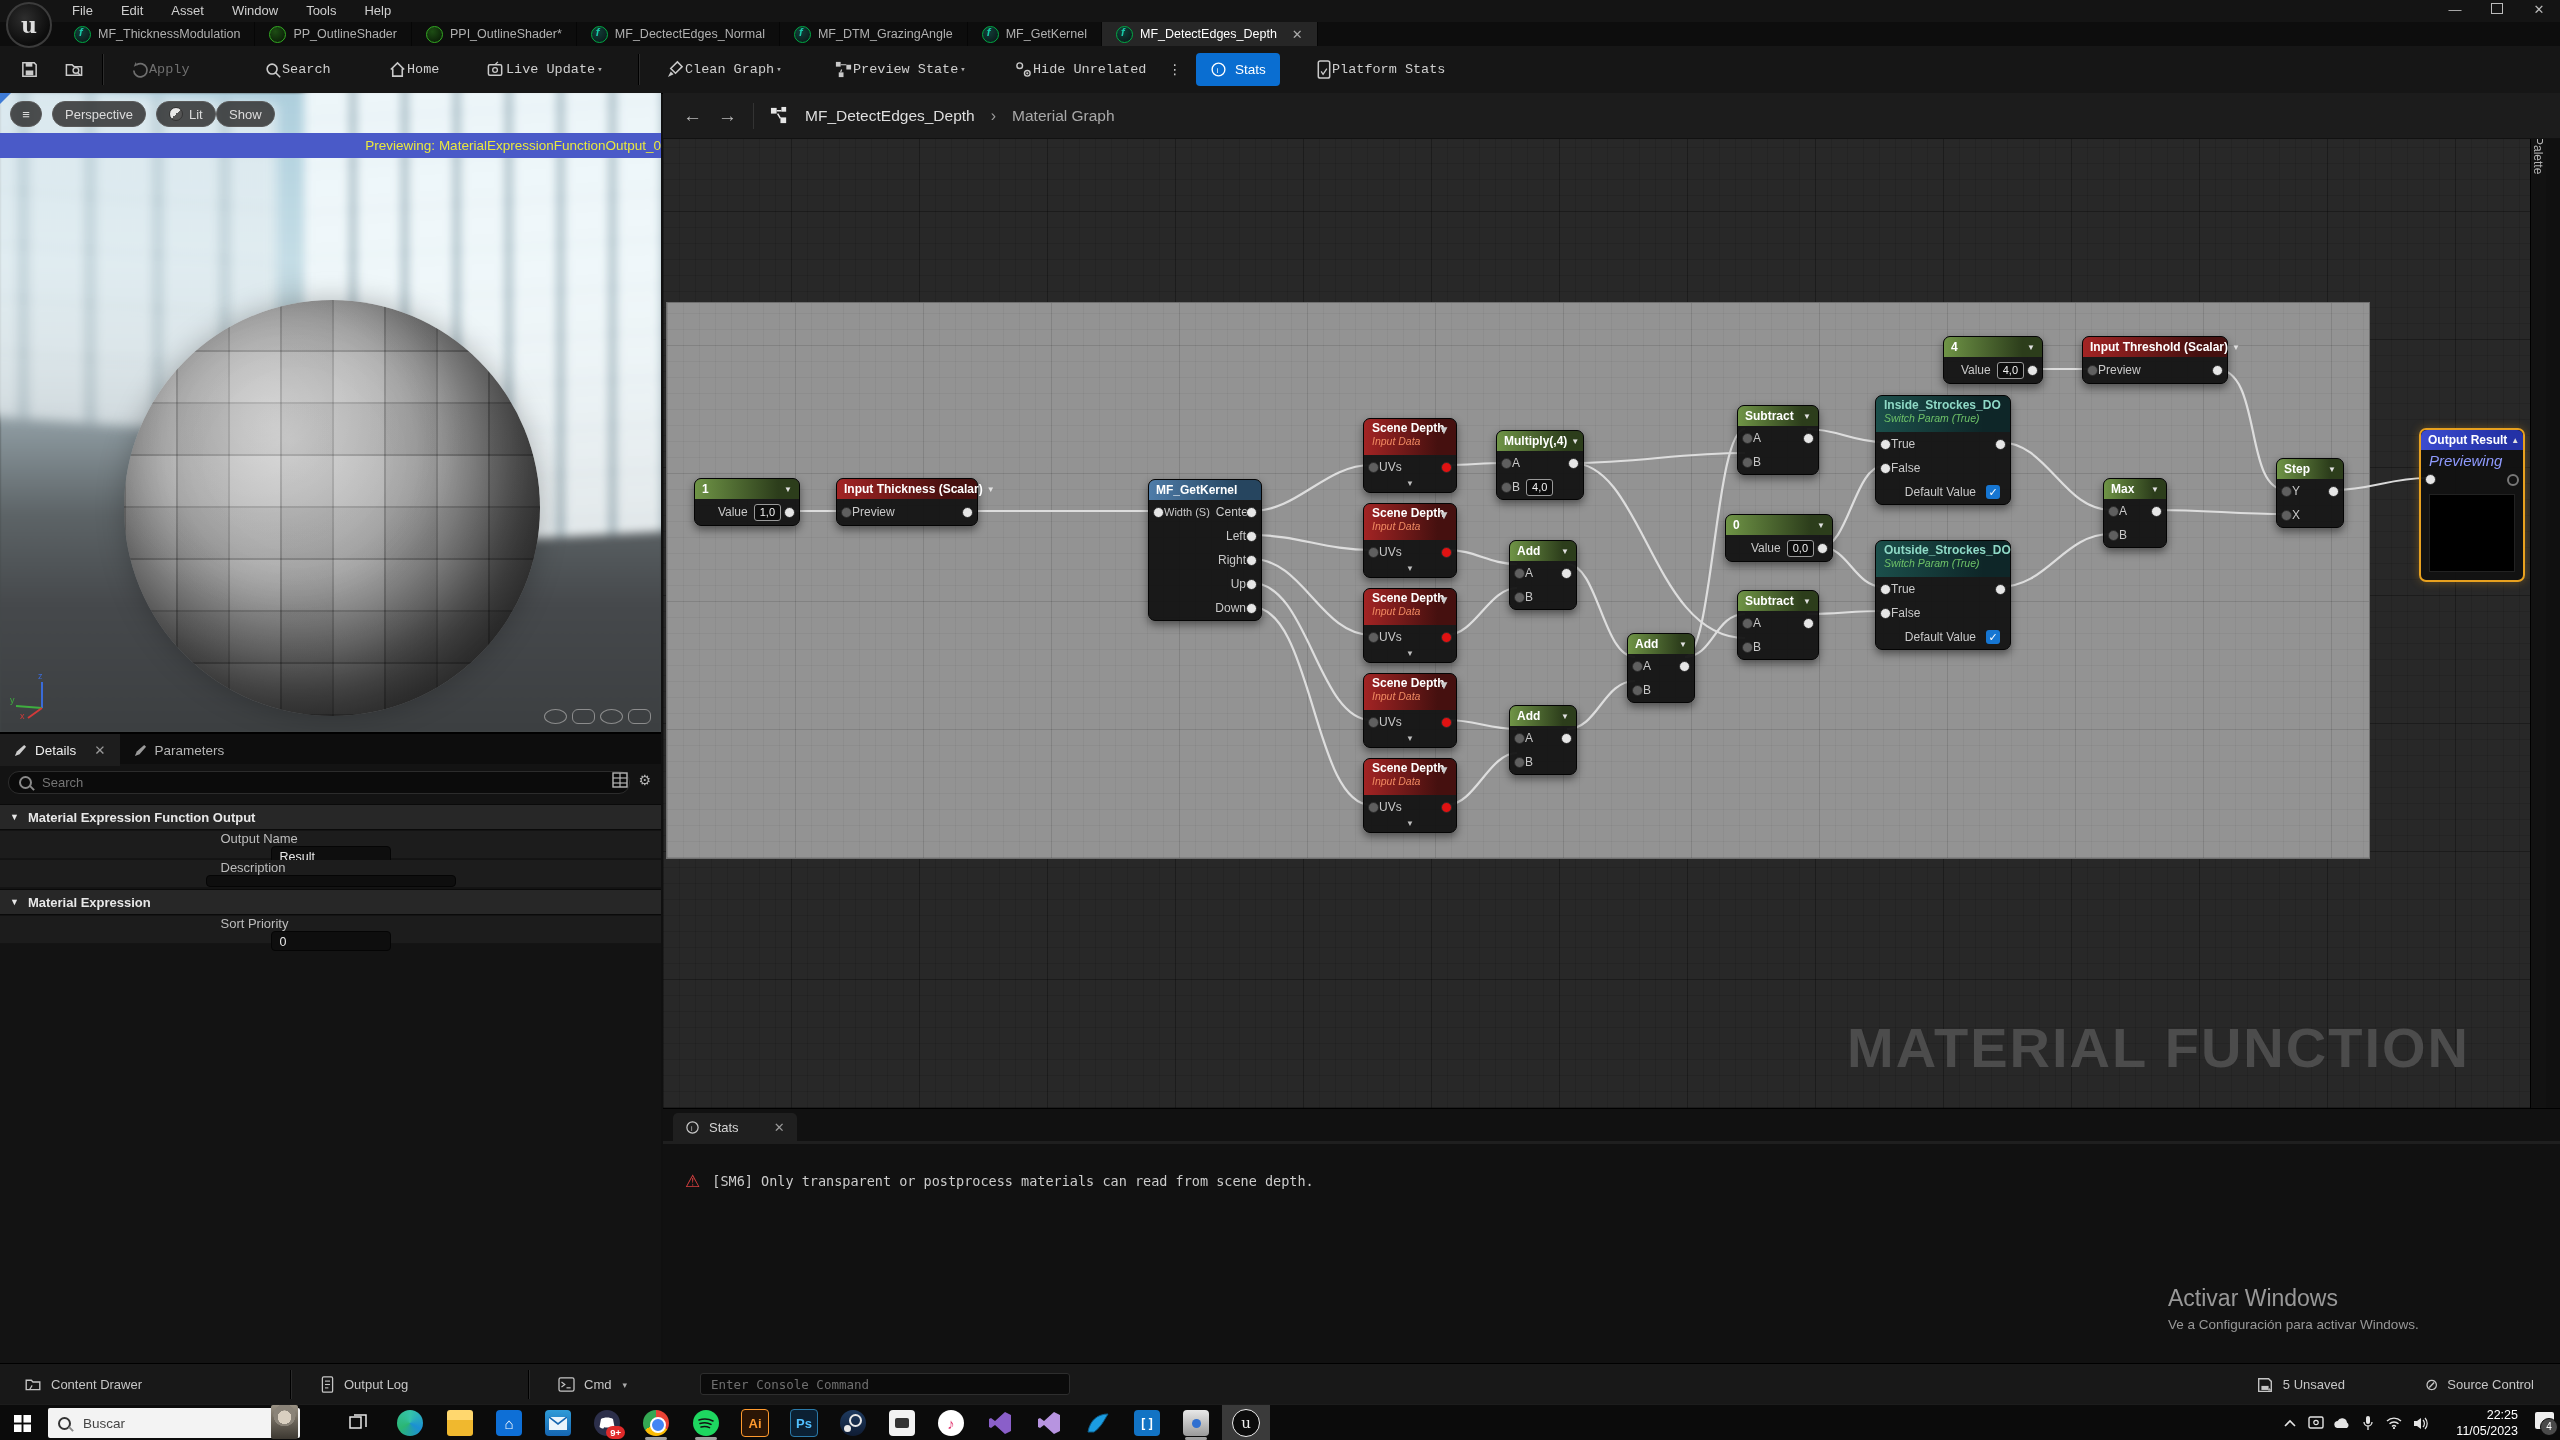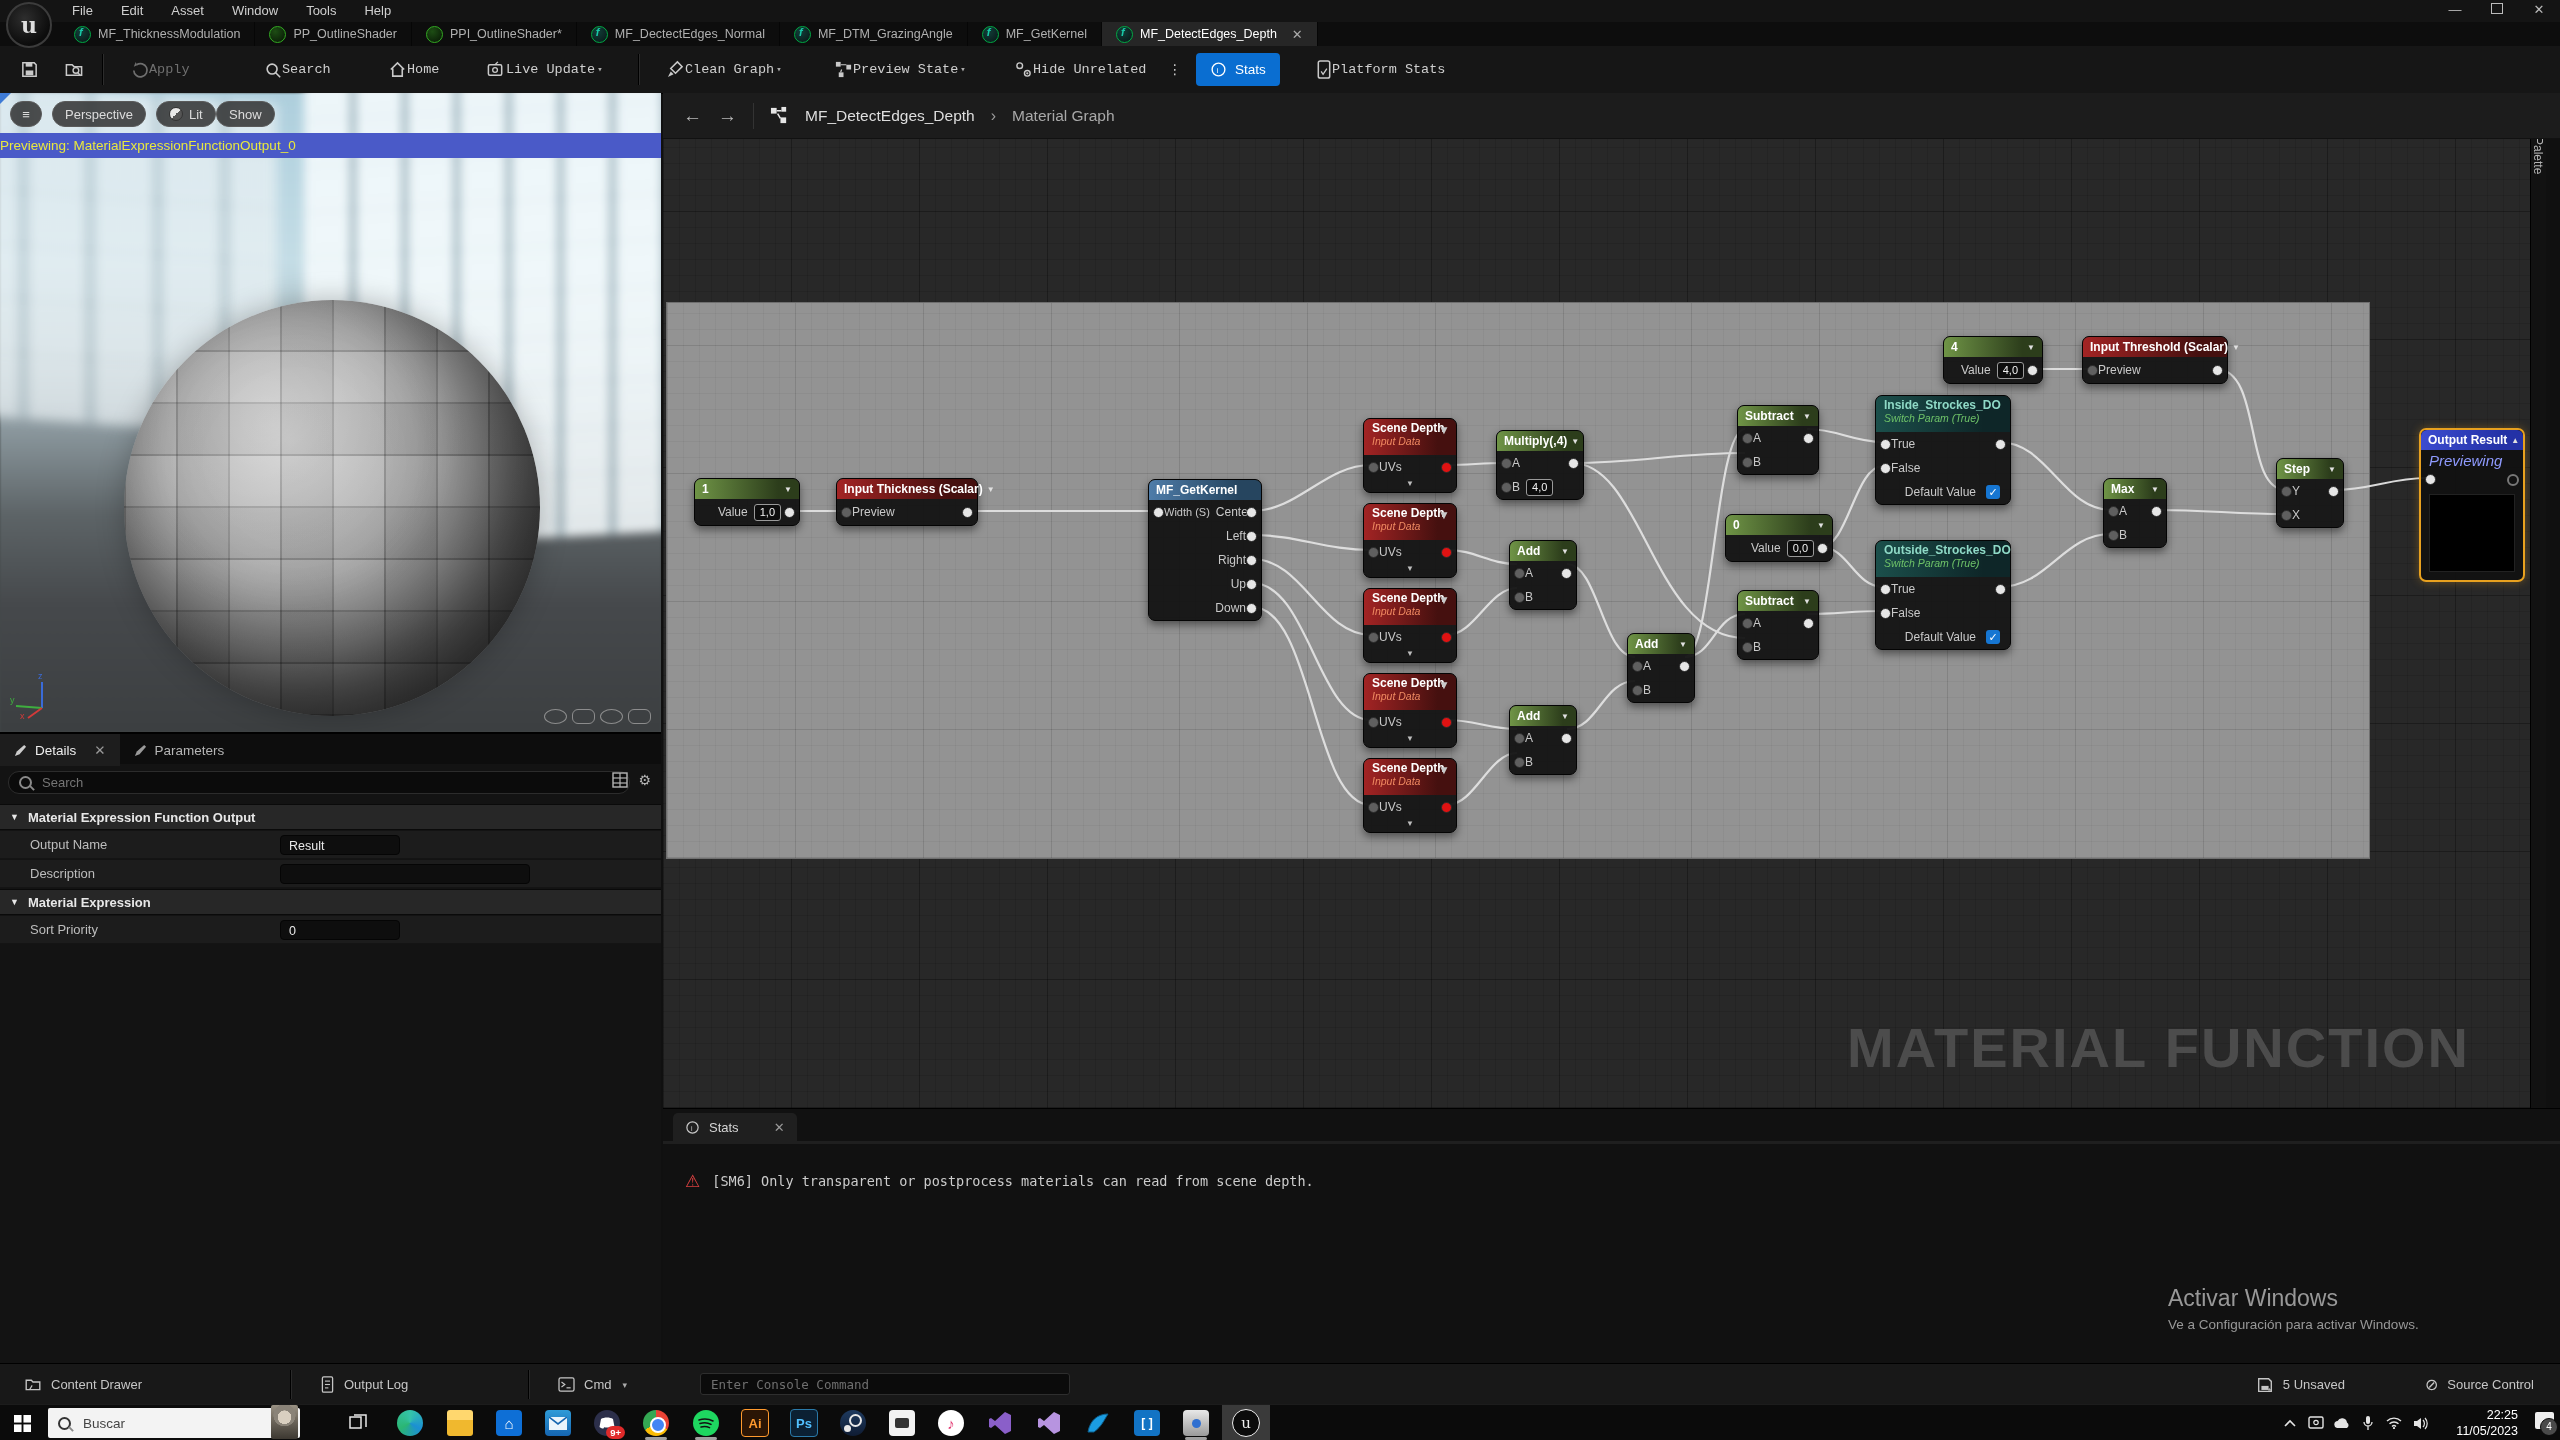--- a/index.html
+++ b/index.html
@@ -44,38 +44,38 @@
   #sphere{position:absolute;left:124px;top:207px;width:416px;height:416px;border-radius:50%;
     background:
       radial-gradient(circle at 36% 30%,rgba(255,255,255,.30),rgba(255,255,255,0) 48%),
       repeating-linear-gradient(0deg,rgba(0,0,0,.20) 0 2px,rgba(0,0,0,0) 2px 52px),
       repeating-linear-gradient(90deg,rgba(0,0,0,.20) 0 2px,rgba(0,0,0,0) 2px 52px),
       repeating-linear-gradient(0deg,rgba(0,0,0,0) 0 52px,rgba(0,0,0,.07) 52px 104px),
       repeating-linear-gradient(90deg,rgba(0,0,0,0) 0 52px,rgba(0,0,0,.07) 52px 104px),
       radial-gradient(circle at 40% 34%,#cbcbcb 0%,#ababab 34%,#838383 58%,#565656 80%,#323232 100%);
     box-shadow:inset -34px -48px 90px rgba(0,0,0,.55), 0 0 28px rgba(0,0,0,.25);}
   #vp-banner{position:absolute;left:0;top:40px;width:661px;height:25px;background:#4a5ac8;color:#e9e83e;
-    text-align:left;line-height:25px;font-size:13.5px;}
+    text-align:right;line-height:25px;font-size:13.5px;}
   .vp-pill{position:absolute;top:8px;height:24px;background:rgba(42,42,42,.82);border:1px solid #5a5a5a;border-radius:13px;
     color:#dcdcdc;font-size:13px;display:flex;align-items:center;gap:6px;padding:0 12px;}
   .litdot{width:12px;height:12px;border-radius:50%;background:linear-gradient(135deg,#e8e8e8 50%,#555 50%);border:1px solid #333;}
   .vpcorner{position:absolute;left:0;top:0;width:0;height:0;border-top:11px solid #3e7bd6;border-right:11px solid transparent;z-index:5;}
   .vc{width:21px;height:13px;border:1.5px solid #9a9a9a;border-radius:6px;margin-left:5px;opacity:.85;}
   .vc.dot{border-radius:50%/50%;}
   
   #details{position:absolute;left:0;top:732px;width:661px;height:631px;background:#131313;border-top:2px solid #000;}
   .dtabs{display:flex;height:30px;background:#0d0d0d;}
   .dtab{display:flex;align-items:center;gap:8px;padding:16px 14px;font-size:13.5px;color:#b5b5b5;}
   .dtab.active{background:#1d1d1d;color:#eee;}
   .dsearch{position:absolute;left:8px;top:37px;width:600px;height:21px;background:#0b0b0b;border:1px solid #2c2c2c;border-radius:11px;
     display:flex;align-items:center;gap:8px;padding:0 10px;}
   .dsearch input{flex:1;background:transparent;border:0;outline:0;color:#ddd;font-size:13px;font-family:"Liberation Sans",sans-serif;}
   .dsec{position:absolute;left:0;width:661px;height:26px;background:#272727;border-top:1px solid #0a0a0a;border-bottom:1px solid #0a0a0a;
     display:flex;align-items:center;gap:9px;padding-left:10px;font-weight:bold;color:#e8e8e8;font-size:13px;box-sizing:border-box;}
-  .drow{position:absolute;left:0;width:661px;height:28px;display:flex;align-items:center;background:#1c1c1c;border-bottom:1px solid #141414;box-sizing:border-box;}
+  .drow{position:absolute;left:0;width:661px;height:28px;display:flex;align-items:center;background:#1c1c1c;border-bottom:1px solid #141414;box-sizing:border-box;flex-direction:column;}
   .drow .lbl{width:250px;padding-left:30px;color:#bdbdbd;font-size:13px;}
   .vbox2{height:20px;line-height:20px;background:#0e0e0e;border:1px solid #050505;border-radius:4px;color:#e8e8e8;font-size:12.5px;padding:0 8px;box-sizing:border-box;}
   .mag{width:9px;height:9px;border:2px solid #8a8a8a;border-radius:50%;position:relative;flex:none;}
   .mag::after{content:"";position:absolute;width:6px;height:2px;background:#8a8a8a;right:-5px;bottom:-2px;transform:rotate(45deg);}
   
   #graph-header{position:absolute;left:663px;top:93px;width:1897px;height:45px;background:#1c1c1c;border-bottom:1px solid #111;z-index:6;}
   #graph-canvas{position:absolute;left:663px;top:95px;width:1883px;height:1013px;overflow:hidden;
     background-color:#282828;
     background-image:
       repeating-linear-gradient(0deg,rgba(0,0,0,.22) 0 1px,transparent 1px 128px),

